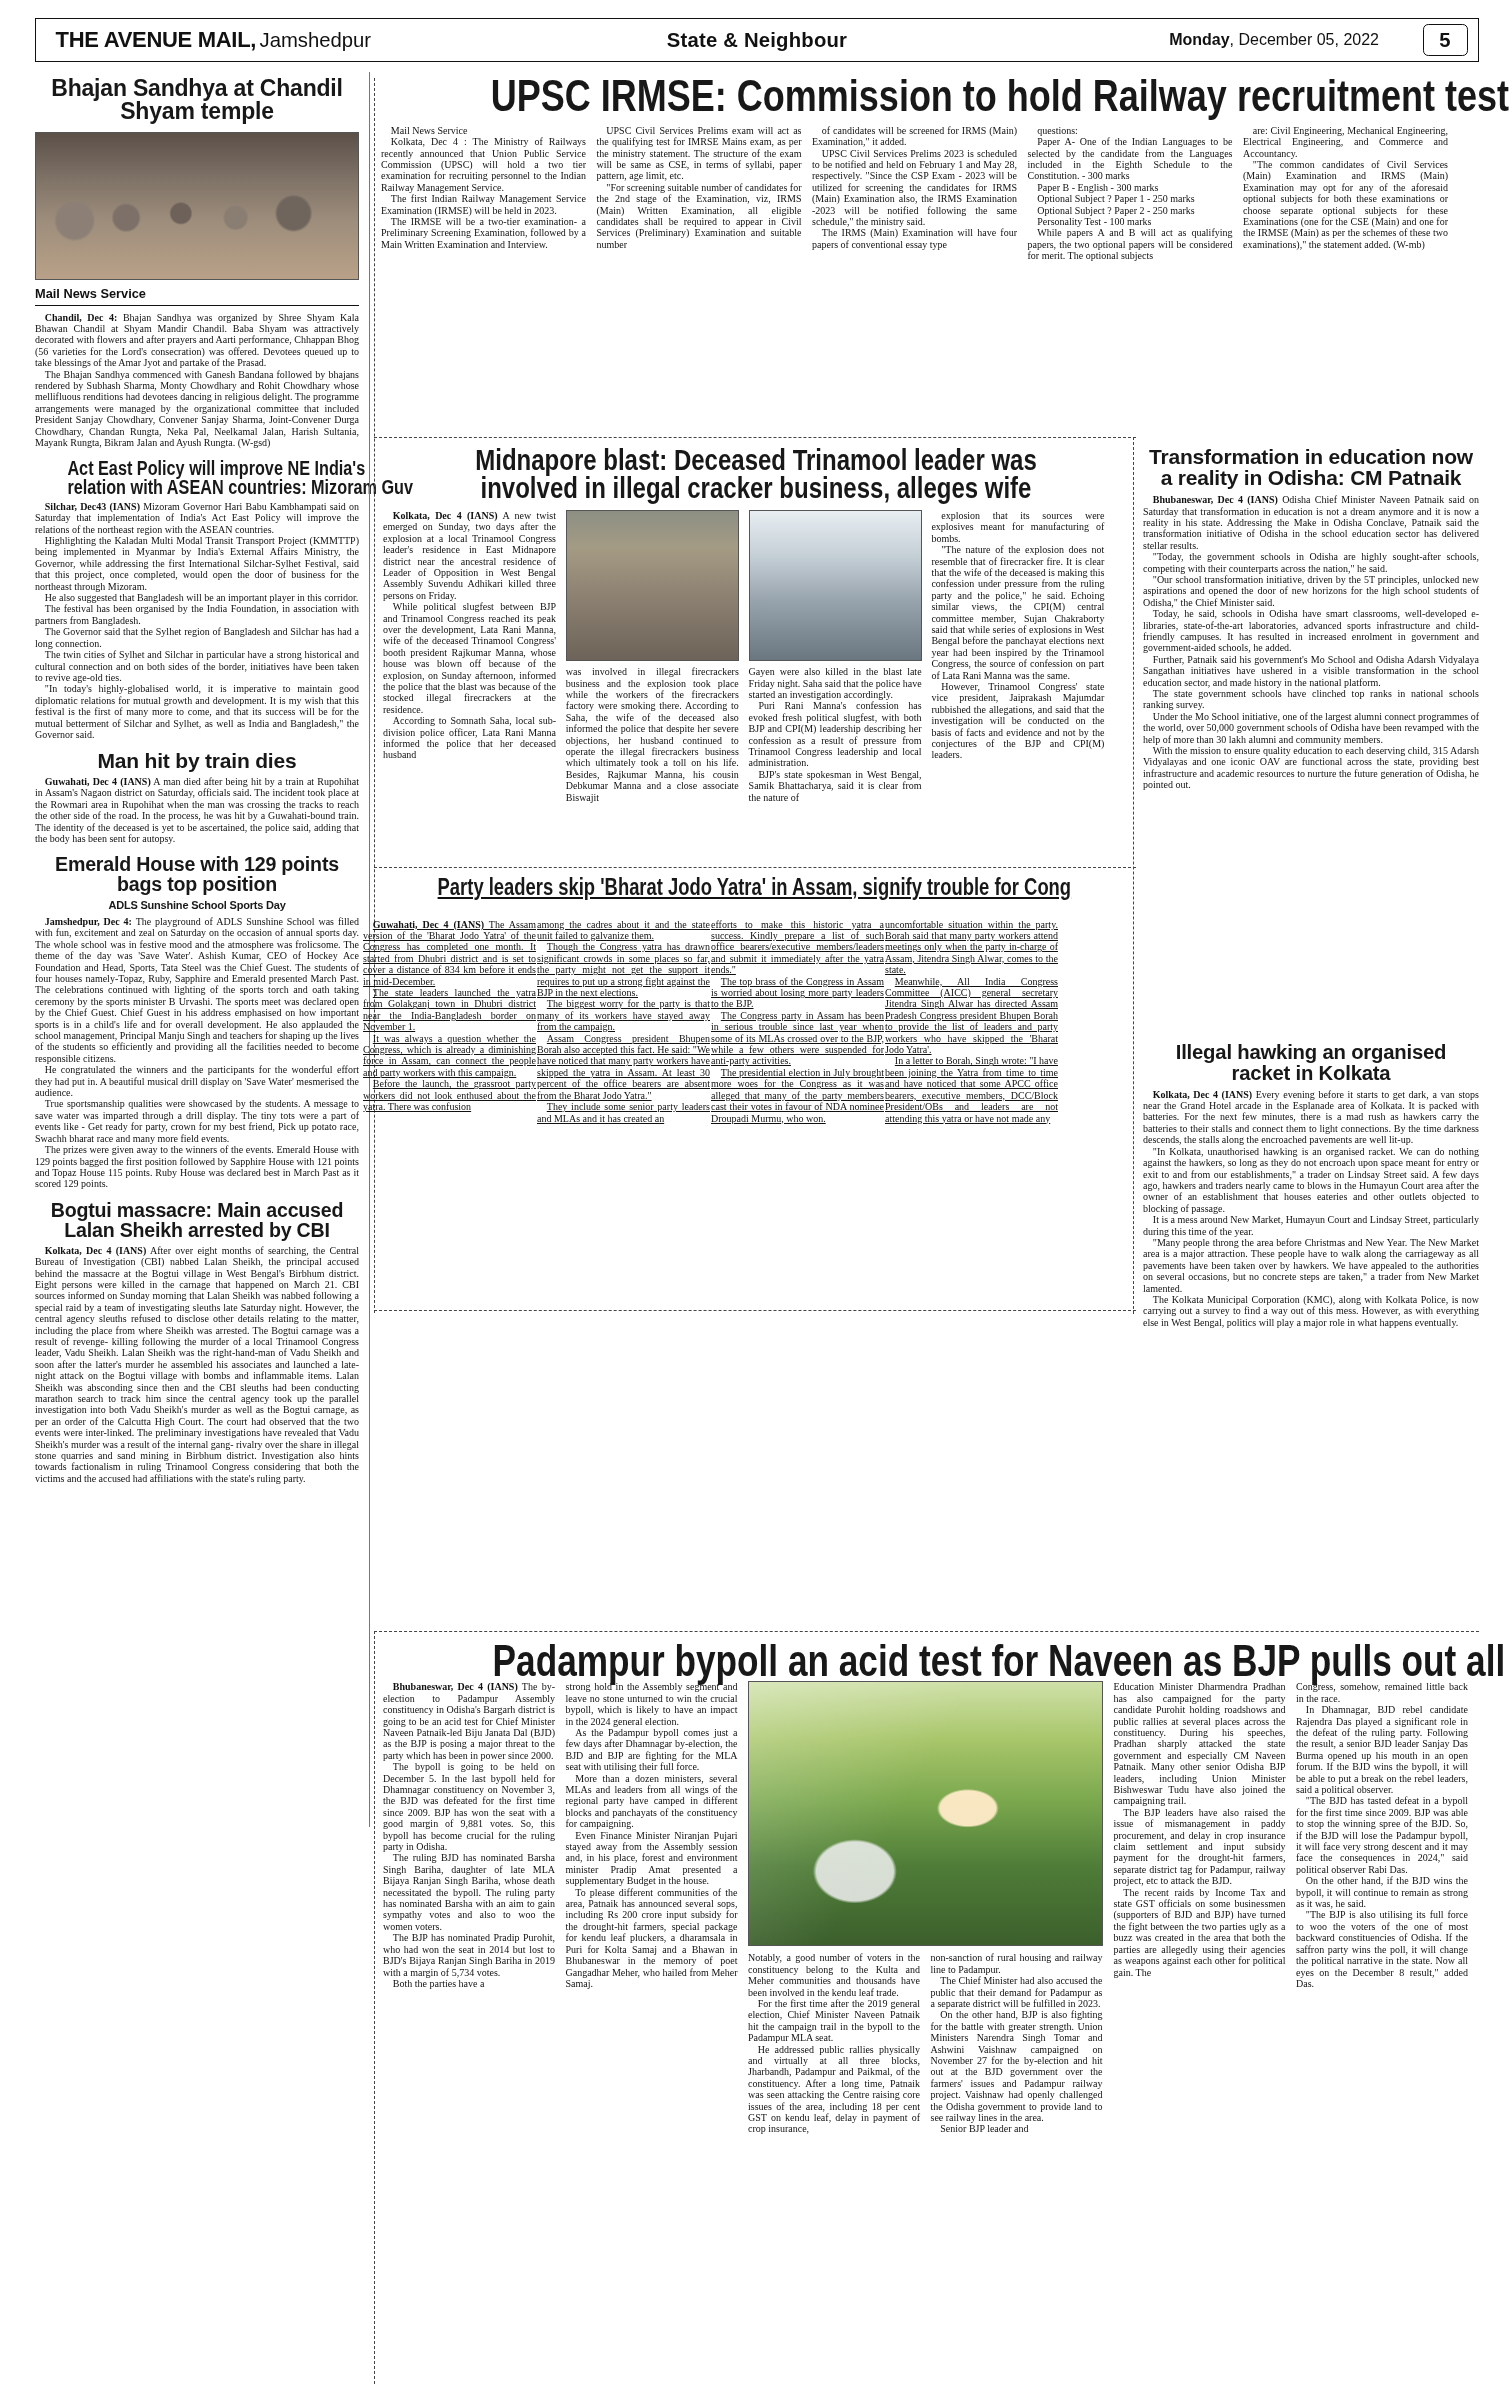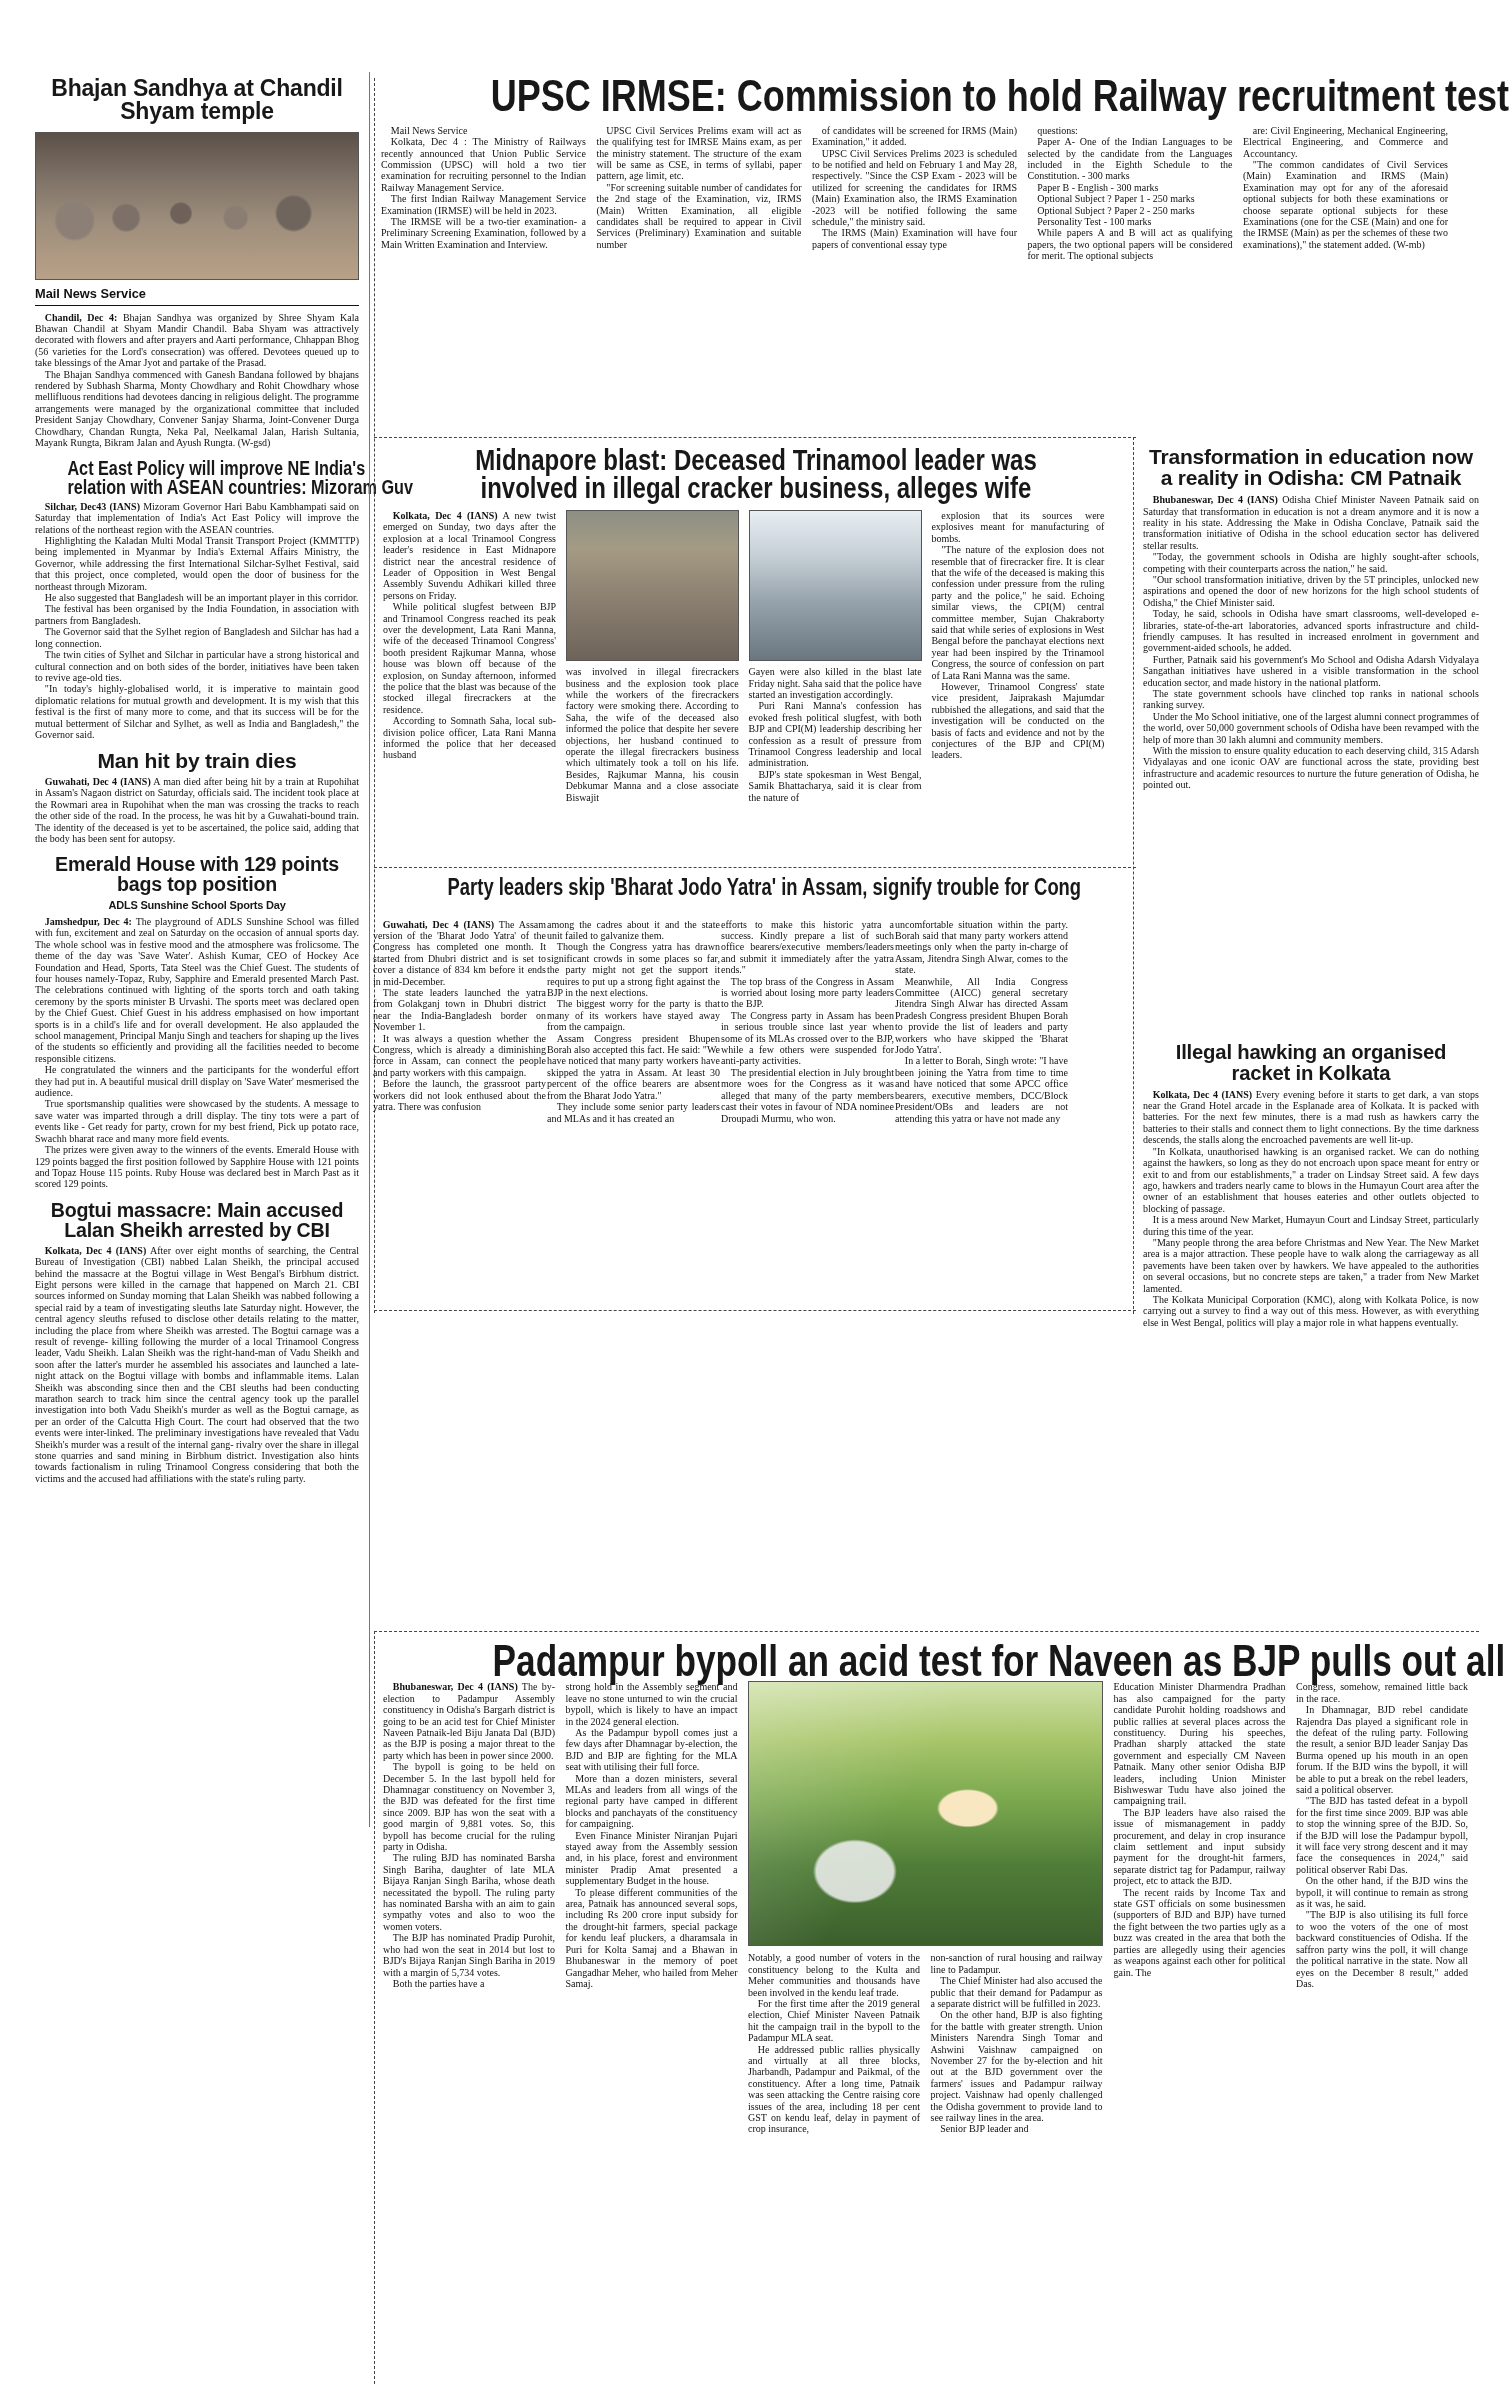--- a/index.html
+++ b/index.html
@@ -98,20 +98,31 @@
   }
   .ph5 { background:
       linear-gradient(180deg,#e8eef2 0%, #c5cfd6 30%, #98a4ad 60%, #6b7780 100%);
   }
 </style>
 </head>
 <body>
 
 <div class="page">
 
+  <div class="masthead">
+    <div class="mh-left">
+      <span class="mh-title">THE AVENUE MAIL,</span>
+      <span class="mh-city">Jamshedpur</span>
+    </div>
+    <div class="mh-center">State &amp; Neighbour</div>
+    <div class="mh-date">
+      <b>Monday</b><span>, December 05, 2022</span>
+    </div>
+    <div class="mh-pageno">5</div>
+  </div>
 
   <div class="blk" style="left:35px; top:72px; width:324px;">
 
     <div class="hl" style="font-size:23px; margin-top:4.5px;">
       <div>Bhajan Sandhya at Chandil</div>
       <div>Shyam temple</div>
     </div>
     <div class="photo ph1" style="height:148px; margin-top:9px; border:0.8px solid #555;"></div>
     <div class="byline" style="margin-top:5.3px;">Mail News Service</div>
     <div class="rule" style="margin-top:4.5px;"></div>
@@ -228,21 +239,21 @@
         </div>
       </div>
       <div class="body-col" style="width:173px;">
         <p>explosion that its sources were explosives meant for manufacturing of bombs.</p>
         <p>"The nature of the explosion does not resemble that of firecracker fire. It is clear that the wife of the deceased is making this confession under pressure from the ruling party and the police," he said. Echoing similar views, the CPI(M) central committee member, Sujan Chakraborty said that while series of explosions in West Bengal before the panchayat elections next year had been inspired by the Trinamool Congress, the source of confession on part of Lata Rani Manna was the same.</p>
         <p>However, Trinamool Congress' state vice president, Jaiprakash Majumdar rubbished the allegations, and said that the investigation will be conducted on the basis of facts and evidence and not by the conjectures of the BJP and CPI(M) leaders.</p>
       </div>
     </div>
   </div>
 
-  <div class="blk" style="left:373px; top:877px; width:746px;">
+  <div class="blk" style="left:363px; top:877px; width:746px;text-decoration:underline;">
     <div class="hl-cond" style="font-size:23px;">Party leaders skip 'Bharat Jodo Yatra' in Assam, signify trouble for Cong</div>
     <div style="display:flex; gap:1px; margin-top:20px;">
       <div class="body-col" style="width:173px;">
         <p><span class="lead">Guwahati, Dec 4 (IANS)</span><span id="bj-p1"> The Assam version of the 'Bharat Jodo Yatra' of the Congress has completed one month. It started from Dhubri district and is set to cover a distance of 834 km before it ends in mid-December.</span></p>
         <p>The state leaders launched the yatra from Golakganj town in Dhubri district near the India-Bangladesh border on November 1.</p>
         <p>It was always a question whether the Congress, which is already a diminishing force in Assam, can connect the people and party workers with this campaign.</p>
         <p>Before the launch, the grassroot party workers did not look enthused about the yatra. There was confusion</p>
       </div>
       <div class="body-col" style="width:173px;">
         <p class="noind">among the cadres about it and the state unit failed to galvanize them.</p>

